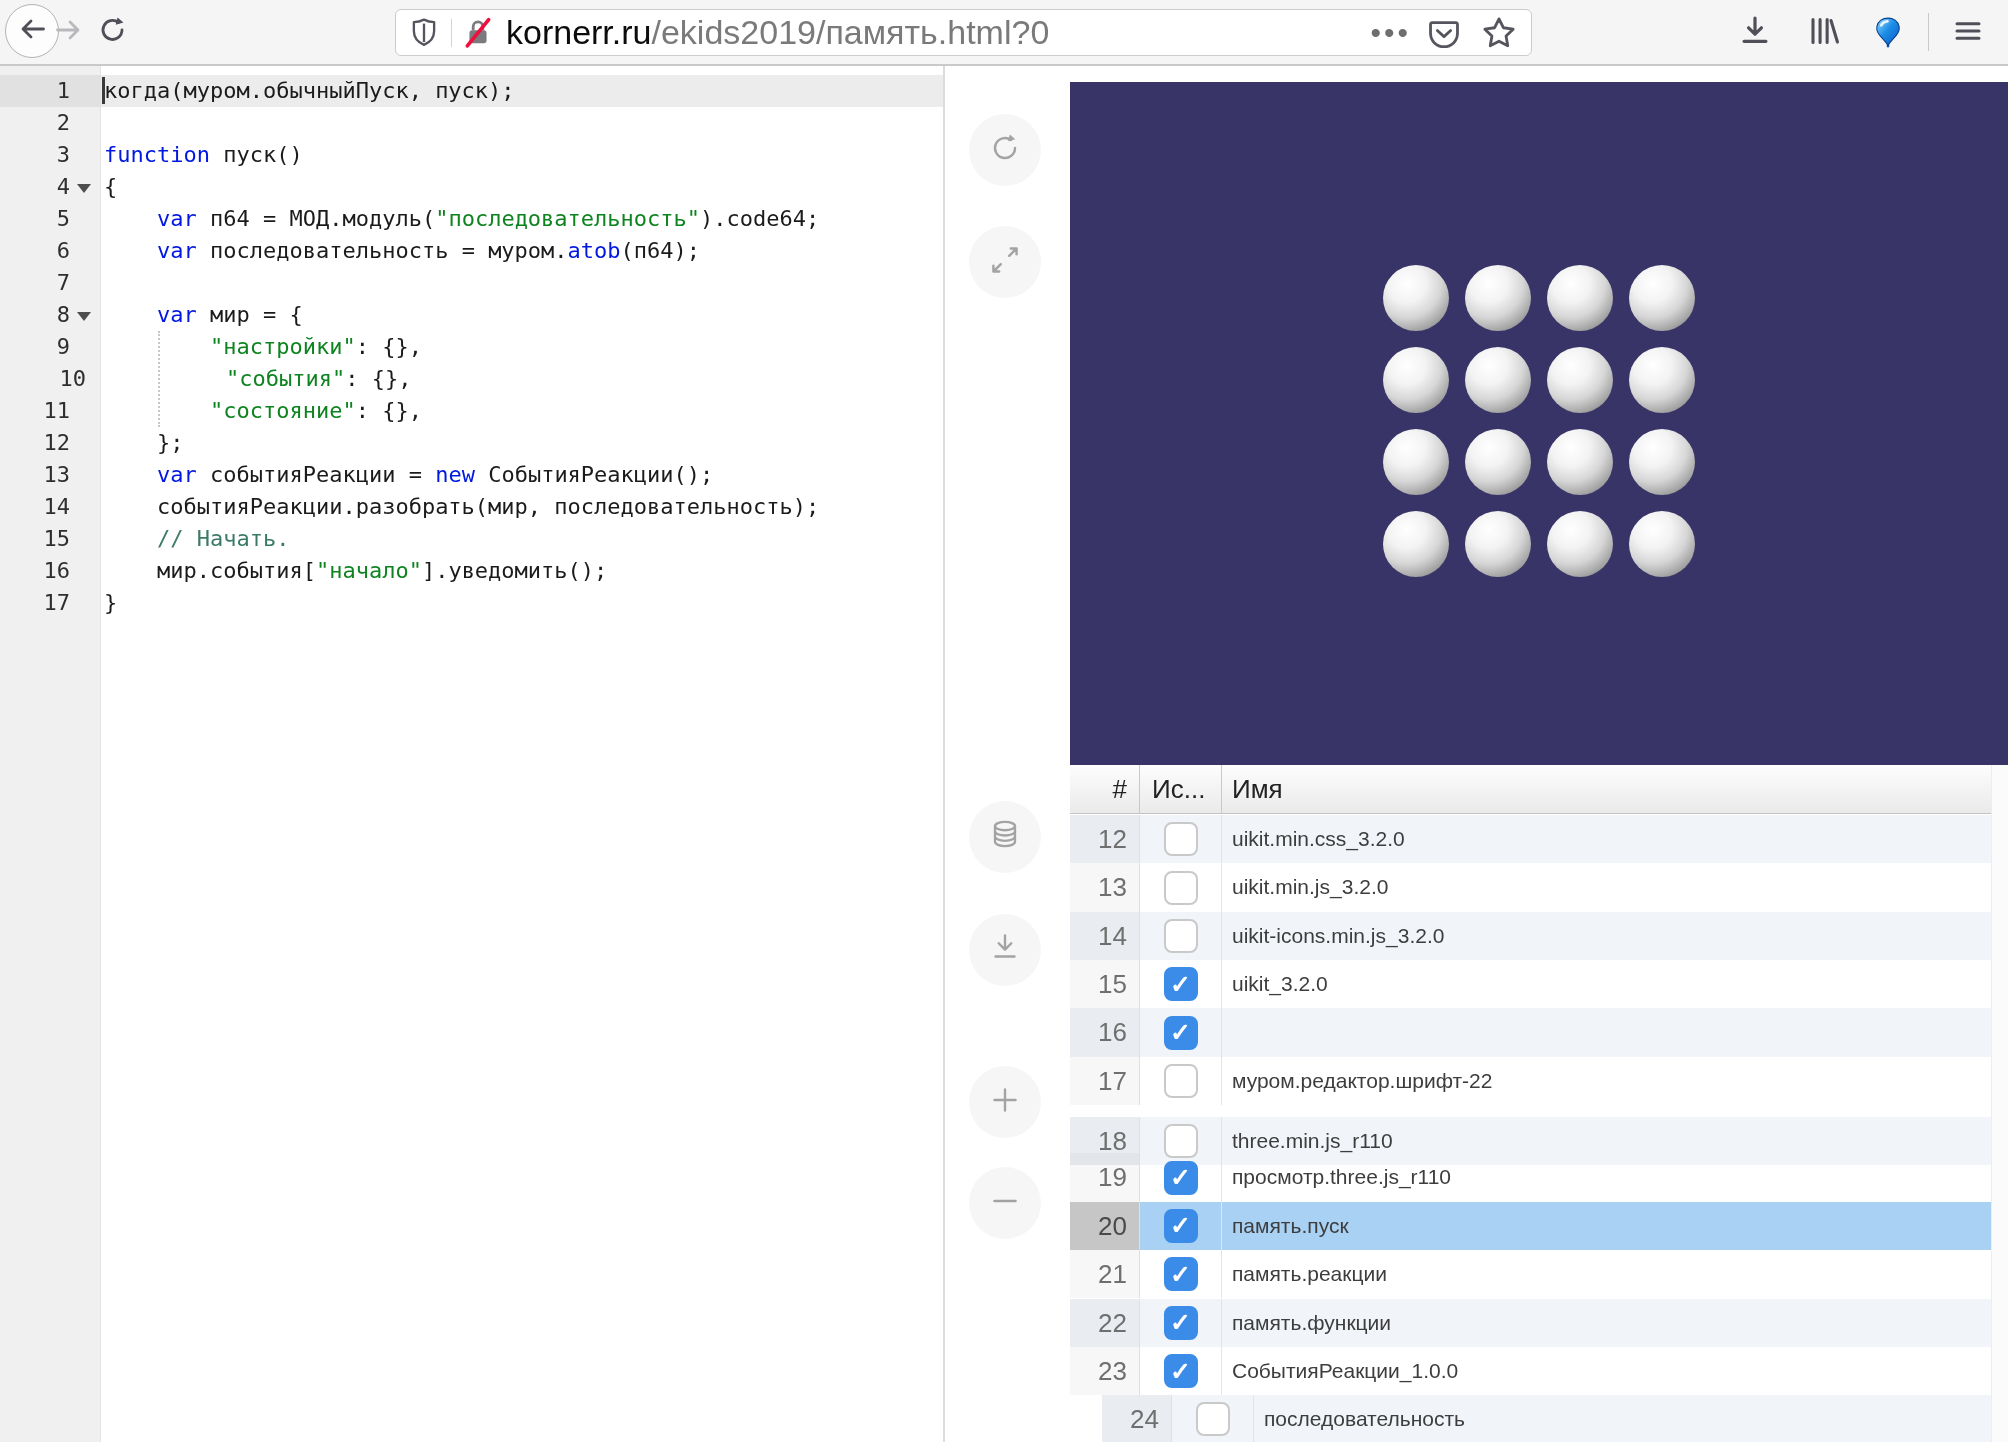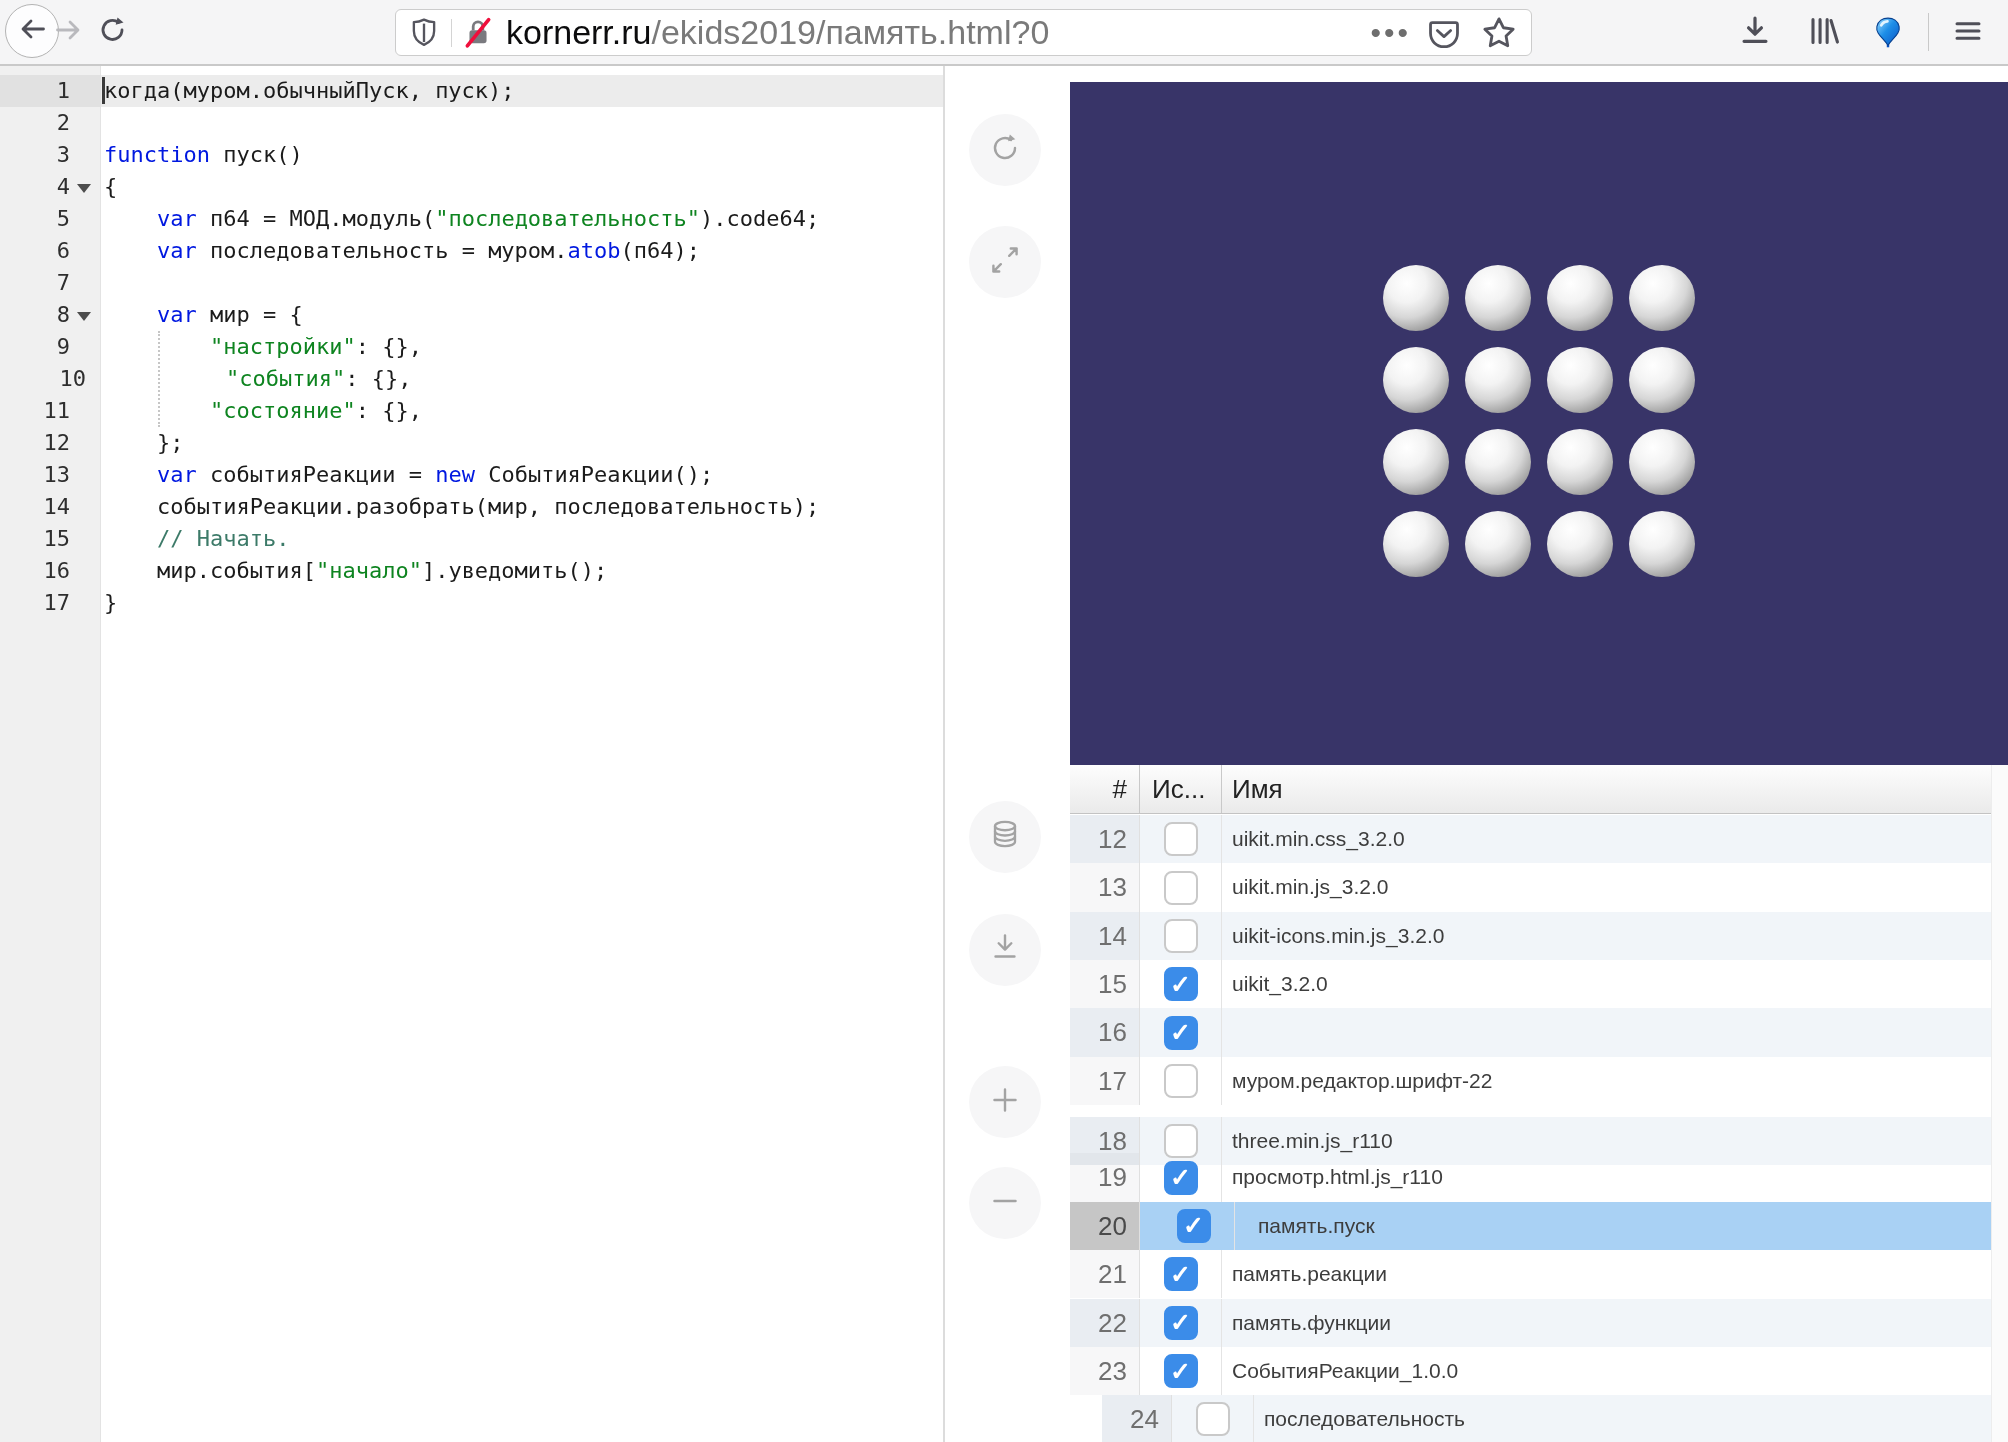--- a/index.html
+++ b/index.html
@@ -55,21 +55,21 @@
   .thead{position:absolute;left:0;top:0;right:16px;height:49px;display:flex;
     background:linear-gradient(#fdfdfd,#eaeaea);
     border-bottom:1px solid #c3c3c3;border-right:1px solid #c3c3c3;box-sizing:border-box;}
   .th{font-size:26px;color:#222;line-height:48px;box-sizing:border-box;}
   .th-num{width:70px;text-align:right;padding-right:12px;border-right:1px solid #c9c9c9;}
   .th-use{width:82px;padding-left:12px;border-right:1px solid #c9c9c9;}
   .th-name{flex:1;padding-left:10px;}
   .rows{position:absolute;left:0;top:50px;right:16px;bottom:0;}
   .trow{position:absolute;left:0;right:0;height:48.35px;display:flex;box-sizing:border-box;}
   .trow.stripe{background:#f1f5f9;}
-  .trow.selected{background:#a9d1f4;gap:13px;}
+  .trow.selected{background:#a9d1f4;}
   .cell-num{width:70px;box-sizing:border-box;text-align:right;padding-right:12px;
     font-size:26px;color:#6f6f6f;line-height:48px;
     background:rgba(110,115,125,0.055);border-right:1px solid #e0e0e0;}
   .trow.selected .cell-num{background:#c6c6c6;color:#4a4a4a;}
   .cell-chk{width:82px;box-sizing:border-box;display:flex;align-items:center;justify-content:center;
     border-right:1px solid #e4e4e4;}
   .cell-name{flex:1;padding-left:10px;font-size:21px;color:#3d3d3d;line-height:48px;white-space:nowrap;}
   .checkbox{width:34px;height:34px;border-radius:8px;background:#fff;
     border:2px solid #c9c9c9;box-sizing:border-box;}
   .checkbox.checked{background:#3b8ce9;border-color:#3b8ce9;display:flex;
@@ -380,21 +380,21 @@
         <div class="cell-chk">
           <div class="checkbox"></div>
         </div>
         <div class="cell-name">three.min.js_r110</div>
       </div>
       <div class="trow" style="top: 338.45px;">
         <div class="cell-num">19</div>
         <div class="cell-chk">
           <div class="checkbox checked">✓</div>
         </div>
-        <div class="cell-name">просмотр.html.js_r110</div>
+        <div class="cell-name">просмотр.three.js_r110</div>
       </div>
       <div class="trow selected" style="top: 386.8px;">
         <div class="cell-num">20</div>
         <div class="cell-chk">
           <div class="checkbox checked">✓</div>
         </div>
         <div class="cell-name">память.пуск</div>
       </div>
       <div class="trow" style="top: 435.15px;">
         <div class="cell-num">21</div>

